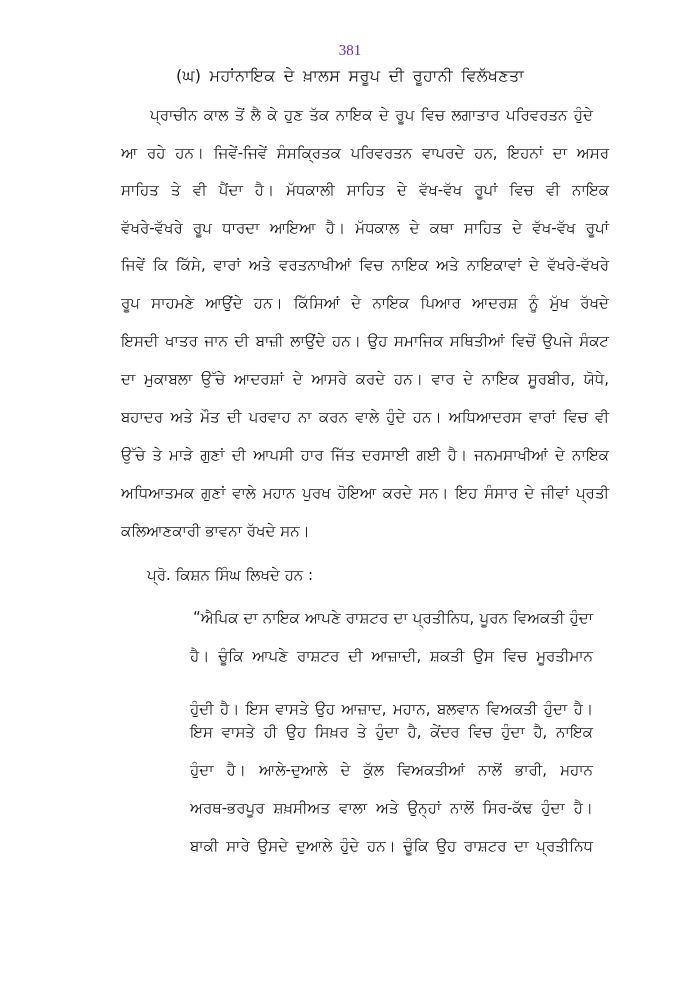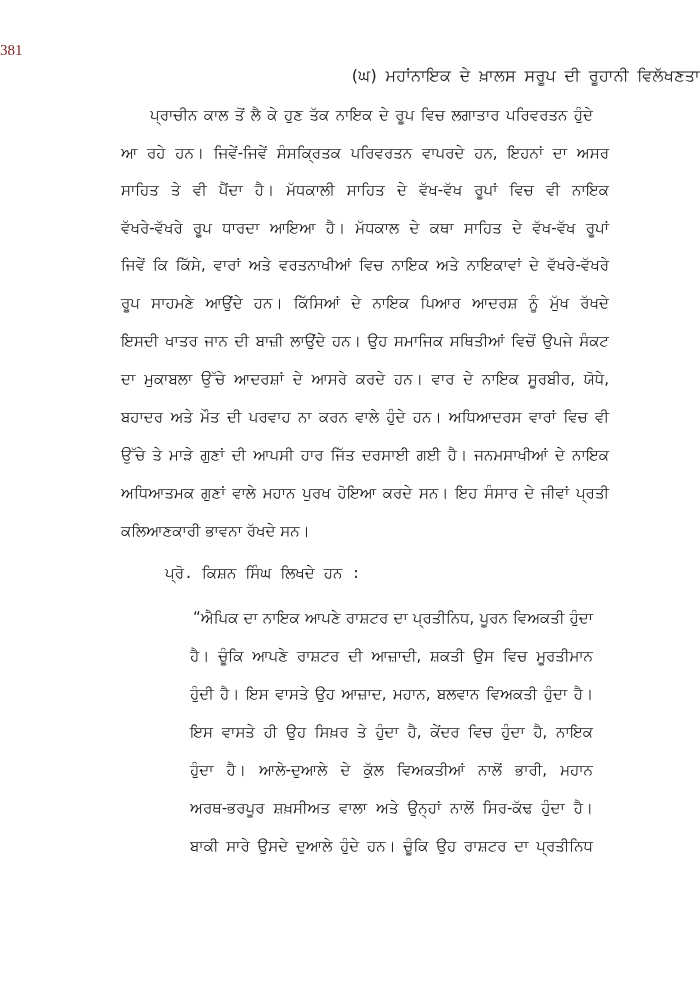--- a/index.html
+++ b/index.html
@@ -13,48 +13,48 @@
       position: relative;
       overflow: hidden;
       color: #1a1a1a;
       font-family: "DejaVu Sans", "Liberation Sans", sans-serif;
     }
     .page-number {
       position: absolute;
       top: 42px;
       left: 0;
       width: 700px;
-      text-align: left;
+      text-align: center;
       font-family: "Liberation Serif", "DejaVu Serif", serif;
       font-size: 15px;
-      color: #7f1d1d;
+      color: #6d28d9;
     }
     .heading {
       position: absolute;
       top: 66px;
       left: 0;
       width: 700px;
-      text-align: right;
+      text-align: center;
       font-size: 16px;
       letter-spacing: 0.3px;
       word-spacing: 3px;
       white-space: nowrap;
     }
     .line {
       position: absolute;
       font-size: 15px;
       white-space: nowrap;
       line-height: 20px;
       text-align: justify;
       text-align-last: justify;
     }
     .body-line { left: 105px; width: 488px; margin-left: 16px; }
     .first-line { left: 150px; width: 443px; }
     .last-line { text-align-last: left; }
-    .intro-line { left: 165px; text-align-last: left; font-family: Liberation Mono, monospace; }
+    .intro-line { left: 147px; text-align-last: left; }
     .quote-line { left: 190px; width: 403px; }
     .quote-first { left: 193px; width: 400px; }
   </style>
 </head>
 <body>
 
 <div class="page-number">381</div>
 <div class="heading">(ਘ)  ਮਹਾਂਨਾਇਕ ਦੇ ਖ਼ਾਲਸ ਸਰੂਪ ਦੀ ਰੂਹਾਨੀ ਵਿਲੱਖਣਤਾ</div>
 
 <div>
@@ -70,18 +70,18 @@
   <div class="line body-line" style="top:445px">ਉੱਚੇ ਤੇ ਮਾੜੇ ਗੁਣਾਂ ਦੀ ਆਪਸੀ ਹਾਰ ਜਿੱਤ ਦਰਸਾਈ ਗਈ ਹੈ। ਜਨਮਸਾਖੀਆਂ ਦੇ ਨਾਇਕ</div>
   <div class="line body-line" style="top:483px">ਅਧਿਆਤਮਕ ਗੁਣਾਂ ਵਾਲੇ ਮਹਾਨ ਪੁਰਖ ਹੋਇਆ ਕਰਦੇ ਸਨ। ਇਹ ਸੰਸਾਰ ਦੇ ਜੀਵਾਂ ਪ੍ਰਤੀ</div>
   <div class="line body-line last-line" style="top:521px">ਕਲਿਆਣਕਾਰੀ ਭਾਵਨਾ ਰੱਖਦੇ ਸਨ।</div>
 </div>
 
 <div class="line intro-line" style="top:565px">ਪ੍ਰੋ. ਕਿਸ਼ਨ ਸਿੰਘ ਲਿਖਦੇ ਹਨ :</div>
 
 <div>
   <div class="line quote-first" style="top:608px">“ਐਪਿਕ ਦਾ ਨਾਇਕ ਆਪਣੇ ਰਾਸ਼ਟਰ ਦਾ ਪ੍ਰਤੀਨਿਧ, ਪੂਰਨ ਵਿਅਕਤੀ ਹੁੰਦਾ</div>
   <div class="line quote-line" style="top:646px">ਹੈ। ਚੂੰਕਿ ਆਪਣੇ ਰਾਸ਼ਟਰ ਦੀ ਆਜ਼ਾਦੀ, ਸ਼ਕਤੀ ਉਸ ਵਿਚ ਮੂਰਤੀਮਾਨ</div>
-  <div class="line quote-line" style="top:684px">ਹੁੰਦੀ ਹੈ। ਇਸ ਵਾਸਤੇ ਉਹ ਆਜ਼ਾਦ, ਮਹਾਨ, ਬਲਵਾਨ ਵਿਅਕਤੀ ਹੁੰਦਾ ਹੈ।</div>
+  <div class="line quote-line" style="top:699px">ਹੁੰਦੀ ਹੈ। ਇਸ ਵਾਸਤੇ ਉਹ ਆਜ਼ਾਦ, ਮਹਾਨ, ਬਲਵਾਨ ਵਿਅਕਤੀ ਹੁੰਦਾ ਹੈ।</div>
   <div class="line quote-line" style="top:722px">ਇਸ ਵਾਸਤੇ ਹੀ ਉਹ ਸਿਖ਼ਰ ਤੇ ਹੁੰਦਾ ਹੈ, ਕੇਂਦਰ ਵਿਚ ਹੁੰਦਾ ਹੈ, ਨਾਇਕ</div>
   <div class="line quote-line" style="top:760px">ਹੁੰਦਾ ਹੈ। ਆਲੇ-ਦੁਆਲੇ ਦੇ ਕੁੱਲ ਵਿਅਕਤੀਆਂ ਨਾਲੋਂ ਭਾਰੀ, ਮਹਾਨ</div>
   <div class="line quote-line" style="top:798px">ਅਰਥ-ਭਰਪੂਰ ਸ਼ਖ਼ਸੀਅਤ ਵਾਲਾ ਅਤੇ ਉਨ੍ਹਾਂ ਨਾਲੋਂ ਸਿਰ-ਕੱਢ ਹੁੰਦਾ ਹੈ।</div>
   <div class="line quote-line" style="top:836px">ਬਾਕੀ ਸਾਰੇ ਉਸਦੇ ਦੁਆਲੇ ਹੁੰਦੇ ਹਨ। ਚੂੰਕਿ ਉਹ ਰਾਸ਼ਟਰ ਦਾ ਪ੍ਰਤੀਨਿਧ</div>
 </div>
 
 </body></html>

